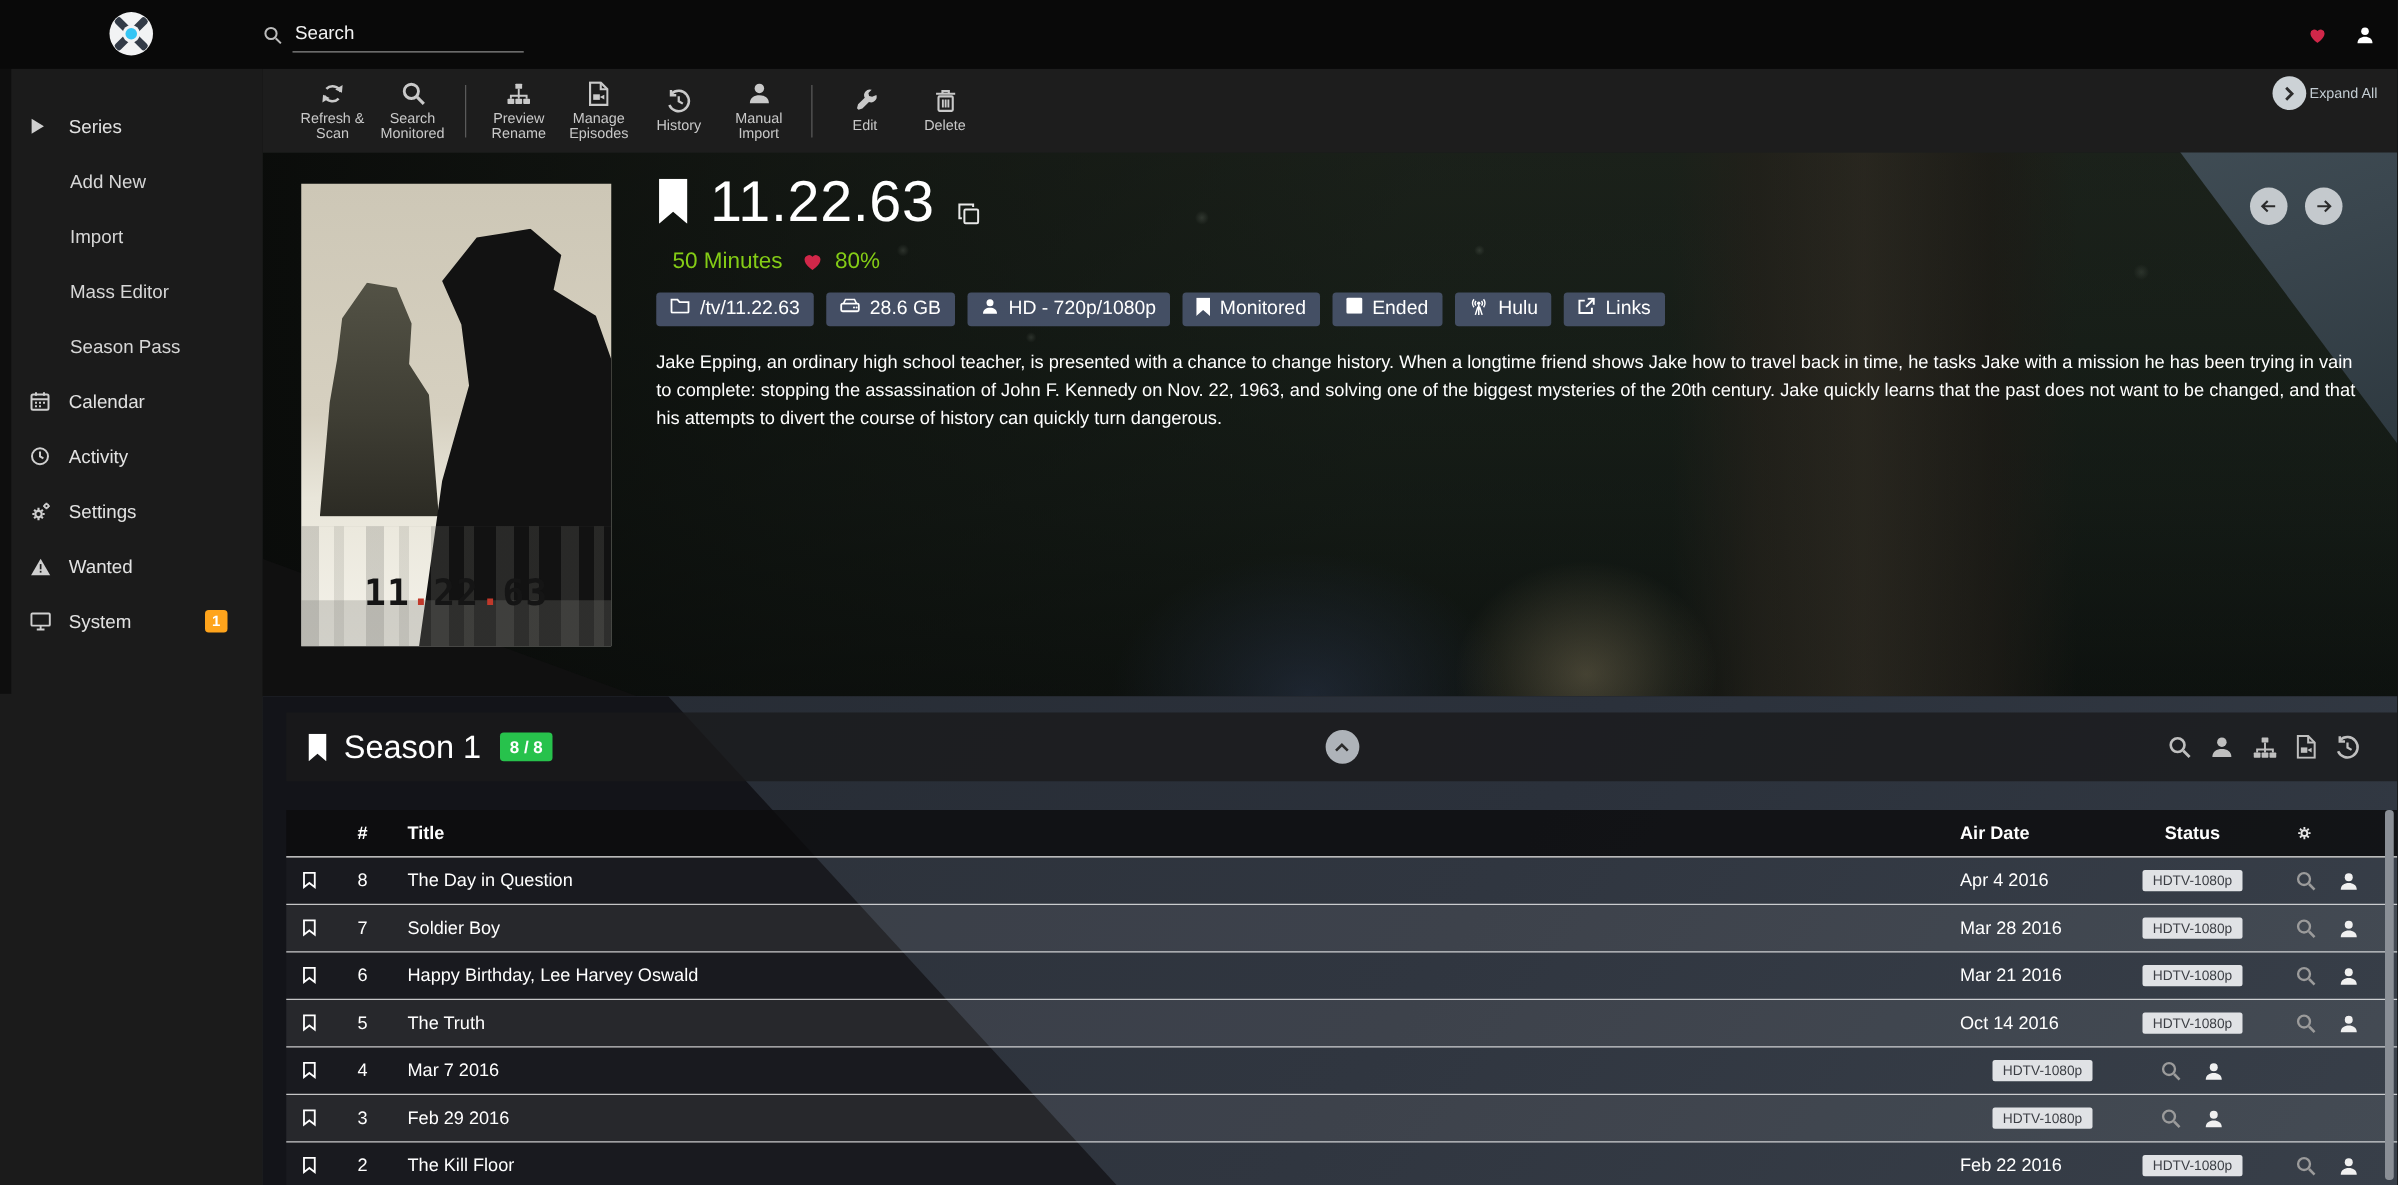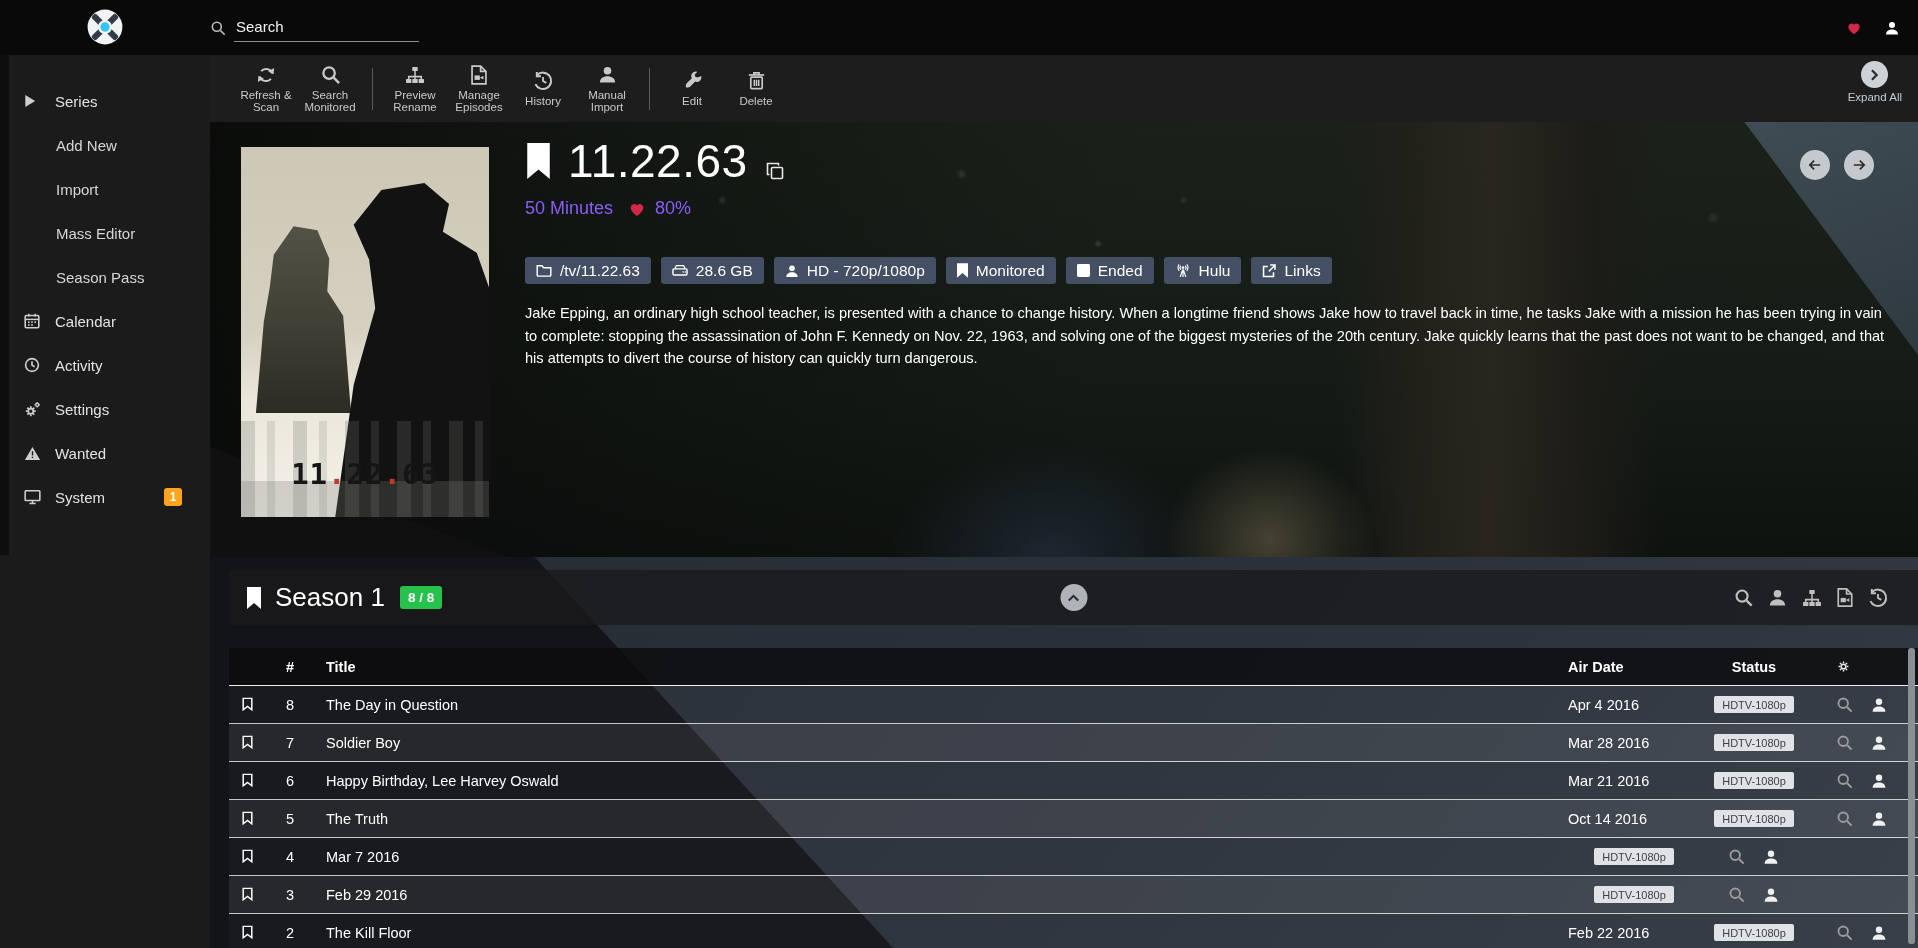--- a/index.html
+++ b/index.html
@@ -55,21 +55,21 @@
   .hero-bl-wedge { position:absolute; left:0; bottom:0; width:300px; height:110px; background:#101010;
     clip-path:polygon(0 0, 0 100%, 100% 100%); z-index:3; }
 
   
   .toolbar { position:absolute; left:0; top:0; width:1708px; height:67px; background:#1d1d1d; z-index:4;
     display:flex; align-items:center; padding-left:24px; }
   .tbtn { width:62px; display:flex; flex-direction:column; align-items:center; gap:3px; color:#c9c9c9;
     font-size:11.5px; line-height:12.5px; text-align:center; cursor:pointer; margin:0 1px; }
   .tbtn .ticon { height:22px; display:flex; align-items:center; }
   .tsep { width:1px; height:42px; background:#5a5a5a; margin:0 10px; }
-  .expand-all { position:absolute; right:16px; top:6px; z-index:6; display:flex; flex-direction:column;
+  .expand-all { position:absolute; right:16px; top:6px; z-index:6; display:flex; flex-direction:row;
     align-items:center; gap:3px; cursor:pointer; }
   .circle-btn { width:27px; height:27px; border-radius:50%; background:#ccd2d6; display:flex;
     align-items:center; justify-content:center; color:#2b2b2b; }
   .expand-all .elabel { color:#c3ccd2; font-size:11.5px; }
 
   
   .poster { position:absolute; left:31px; top:92px; width:248px; height:370px; z-index:5;
     background:linear-gradient(180deg,#cdc7b6 0%,#d6d0c0 50%,#e9e6da 68%,#f4f2ea 100%); overflow:hidden; }
   .poster .sil-left { position:absolute; left:6%; top:17%; width:40%; height:55%;
     background:linear-gradient(180deg,#565548 0%,#3f3e34 60%,#2c2b24 100%);
@@ -84,25 +84,25 @@
     font-family:"DejaVu Sans Mono","Liberation Mono",monospace; font-weight:bold; font-size:29px;
     letter-spacing:1px; color:#151515; }
   .poster-title .rdot { color:#c0392b; }
 
   
   .hero-details { position:absolute; left:315px; top:80px; z-index:5; width:1370px; }
   .title-row { display:flex; align-items:flex-end; gap:16px; }
   .title-bm { color:#fff; margin-bottom:8px; }
   .series-title { color:#fff; font-size:46px; font-weight:300; letter-spacing:.5px; line-height:52px; }
   .copy-ic { color:#e8e8e8; margin-bottom:7px; margin-left:2px; cursor:pointer; }
-  .meta-row { display:flex; align-items:center; gap:9px; margin-top:11px; color:#8b5cf6; font-size:18px; }
+  .meta-row { display:flex; align-items:center; gap:9px; margin-top:11px; color:#84cc16; font-size:18px;margin-left:13px; }
   .meta-row .heart-sm { color:#d12749; margin-left:6px; }
   .badge-row { display:flex; align-items:center; gap:10px; margin-top:15px; }
-  .pill { display:flex; align-items:center; gap:8px; background:rgba(73,84,107,.92); color:#fff;
-    font-size:15.5px; padding:4px 11px; border-radius:3px; height:27px;margin-top:23px; }
+  .pill { display:flex; align-items:flex-start; gap:8px; background:rgba(73,84,107,.92); color:#fff;
+    font-size:15.5px; padding:4px 11px; border-radius:3px; height:27px; }
   .pill .picon { display:flex; align-items:center; color:#fff; }
   .overview { margin-top:18px; color:#fff; font-size:14.6px; line-height:22.5px; max-width:1368px; }
   .nav-arrows { position:absolute; right:44px; top:95px; z-index:6; display:flex; gap:14px; }
   .nav-circle { width:30px; height:30px; border-radius:50%; background:rgba(208,213,216,.92);
     display:flex; align-items:center; justify-content:center; color:#222; cursor:pointer; }
 
   
   .lower { position:absolute; left:210px; top:557px; width:1708px; height:391px;
     background:linear-gradient(125deg,#262b33 0%,#2b313b 55%,#333a44 100%); overflow:hidden; }
   .lower-wedge { position:absolute; left:0; top:0; width:100%; height:100%; background:#131419;

